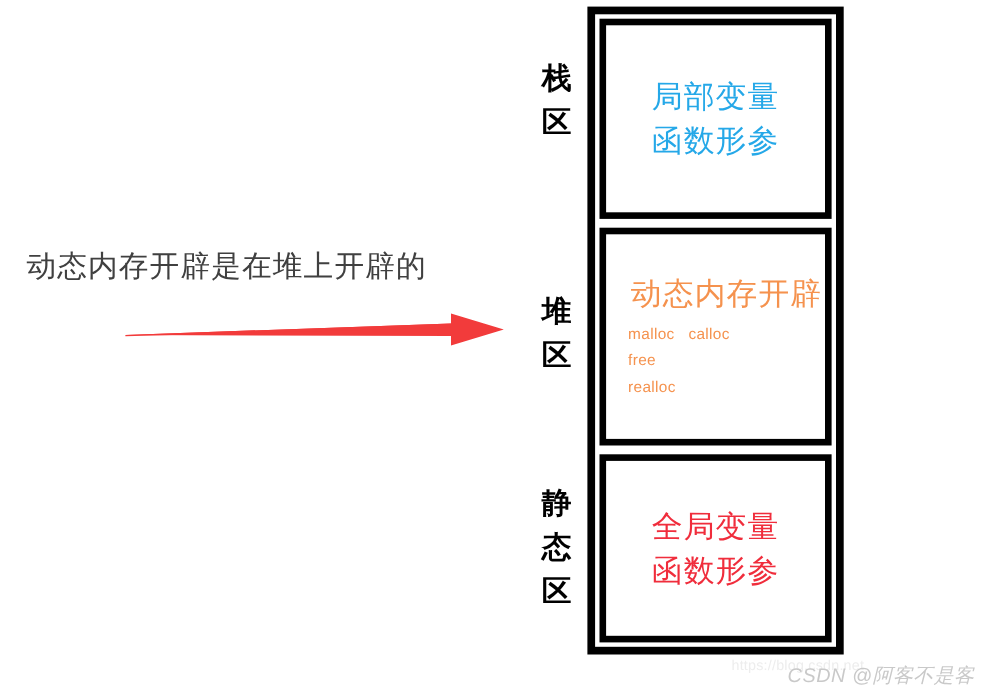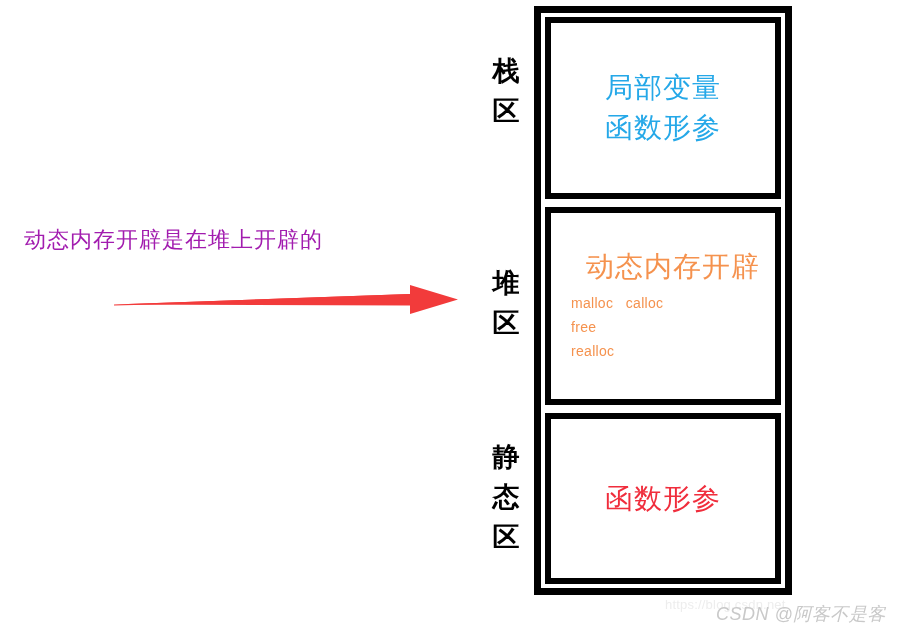--- a/index.html
+++ b/index.html
@@ -19,42 +19,42 @@
     position: relative;
     width: 908px;
     height: 633px;
   }
 
   
   .caption {
     position: absolute;
     left: 24px;
     top: 226px;
-    font-size: 22px;
+    font-size: 27px;
     line-height: 1.25;
-    color: #a21caf;
+    color: #404040;
     letter-spacing: 1px;
     white-space: nowrap;
   }
 
   .arrow-wrap {
     position: absolute;
     left: 110px;
     top: 272px;
     width: 350px;
     height: 48px;
   }
   .arrow-wrap svg { display: block; }
 
   
   .diagram {
     position: absolute;
     left: 534px;
     top: 6px;
-    width: 258px;
+    width: 233px;
     height: 589px;
     border: 7px solid #000000;
     box-sizing: border-box;
     background: #ffffff;
   }
 
   .regions {
     position: absolute;
     left: 4px;
     top: 4px;
@@ -197,20 +197,21 @@
       <div class="region-box region-heap">
         <div class="heap-inner">
           <div class="heap-title c-orange">动态内存开辟</div>
           <div class="heap-fn-row c-orange">malloc   calloc</div>
           <div class="heap-fn-row c-orange">free</div>
           <div class="heap-fn-row c-orange">realloc</div>
         </div>
       </div>
 
       <div class="region-box region-static">
+        <div class="region-line c-red">全局变量</div>
         <div class="region-line c-red">函数形参</div>
       </div>
 
     </div>
   </div>
 
   <div class="watermark-url">https://blog.csdn.net</div>
   <div class="watermark-csdn">CSDN @阿客不是客</div>
 
 </div>

